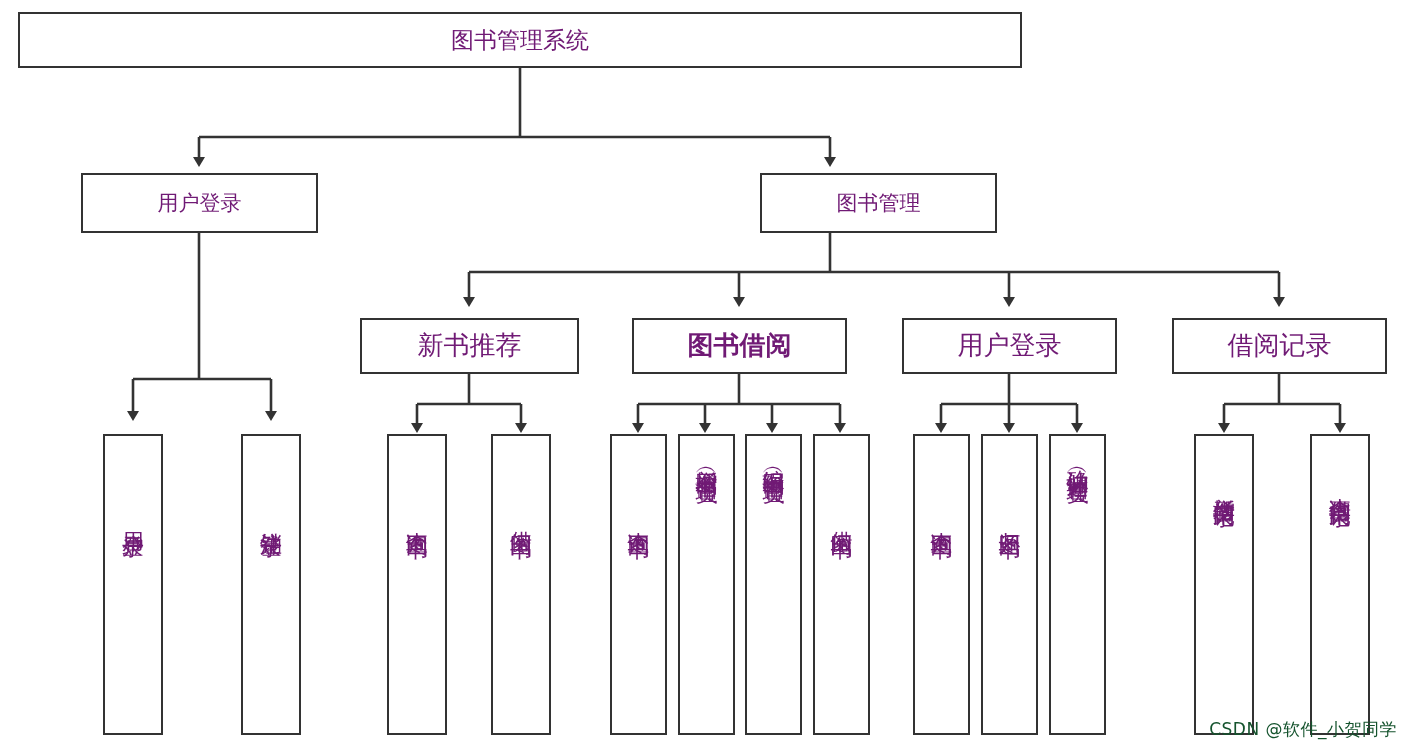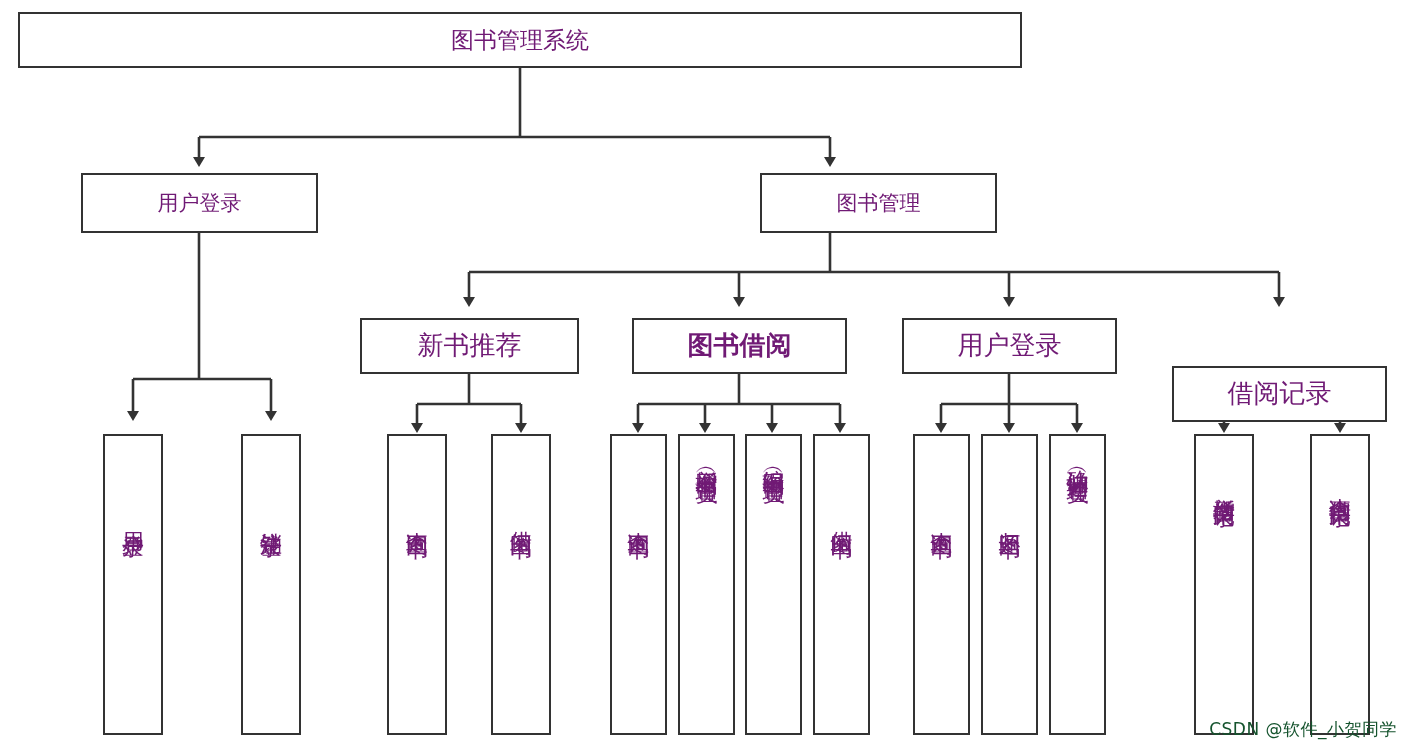--- a/index.html
+++ b/index.html
@@ -146,21 +146,21 @@
   </div>
 
   <div class="node level2" style="left:632px; top:318px; width:215px; height:56px;font-weight:bold;">
     <span class="lbl">图书借阅</span>
   </div>
 
   <div class="node level2" style="left:902px; top:318px; width:215px; height:56px;">
     <span class="lbl">用户登录</span>
   </div>
 
-  <div class="node level2" style="left:1172px; top:318px; width:215px; height:56px;margin-top:48px;">
+  <div class="node level2" style="left:1172px; top:318px; width:215px; height:56px;">
     <span class="lbl">借阅记录</span>
   </div>
 
   <div class="node leaf center" style="left:103px; top:434px; width:60px; height:301px;">
     <span class="lbl">用户登录</span>
   </div>
   <div class="node leaf center" style="left:241px; top:434px; width:60px; height:301px;">
     <span class="lbl">注销登录</span>
   </div>
 

